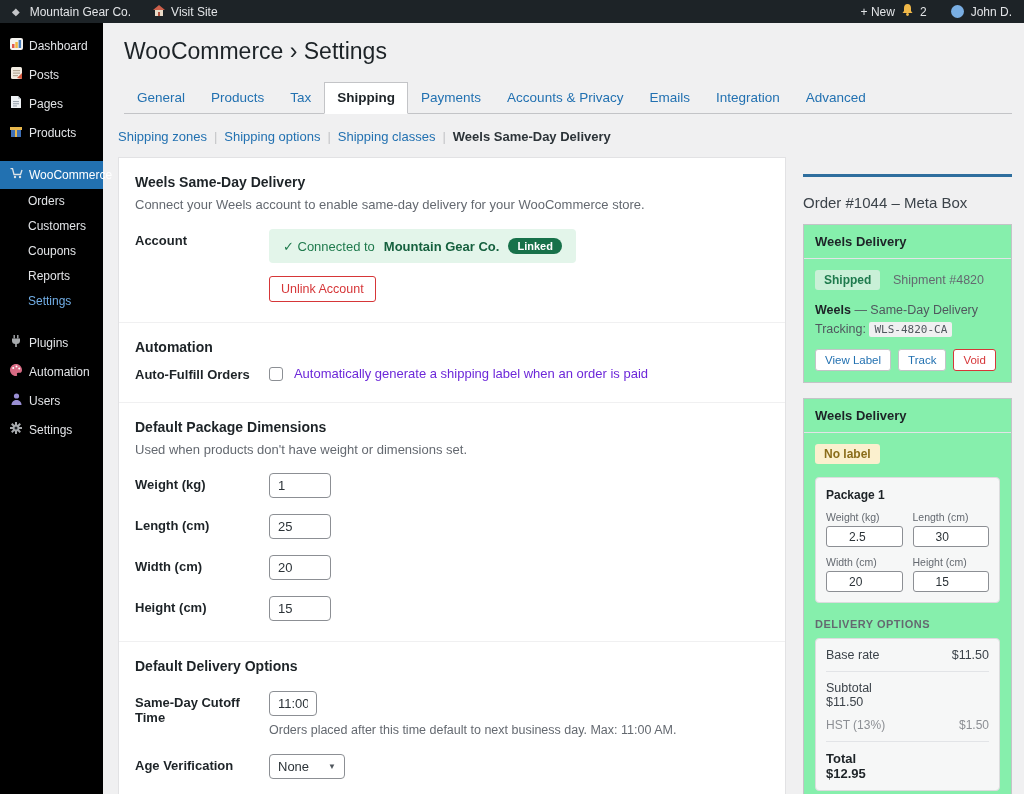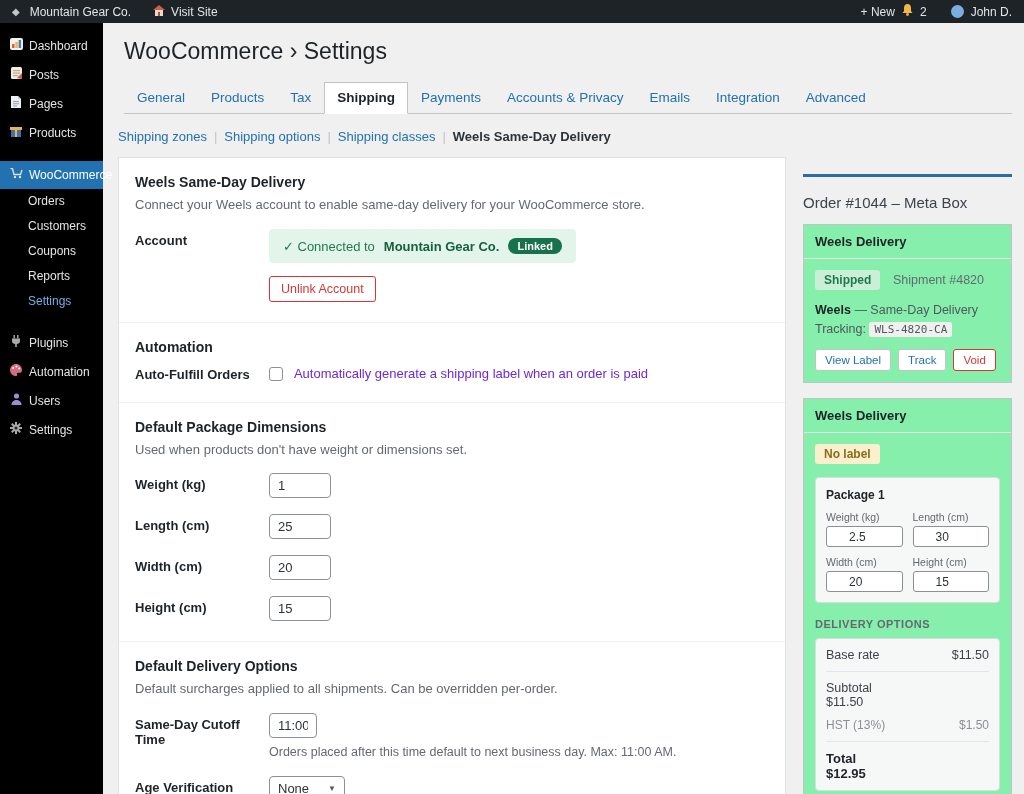--- a/index.html
+++ b/index.html
@@ -305,21 +305,20 @@
               <div class="field-control"><input type="text" class="txt" value="20" style=""></div>
             </div>
             <div class="field-row dim-row">
               <div class="field-label">Height (cm)</div>
               <div class="field-control"><input type="text" class="txt" value="15" style=""></div>
             </div>
           </div>
 
           <div class="section">
             <div class="sec-title">Default Delivery Options</div>
-            <p class="sec-desc">Default surcharges applied to all shipments. Can be overridden per-order.</p>
             <div class="field-row">
               <div class="field-label">Same-Day Cutoff Time</div>
               <div class="field-control">
                 <input type="text" class="txt w-time" value="11:00" style="">
                 <div class="helper">Orders placed after this time default to next business day. Max: 11:00 AM.</div>
               </div>
             </div>
             <div class="field-row">
               <div class="field-label">Age Verification</div>
               <div class="field-control">

